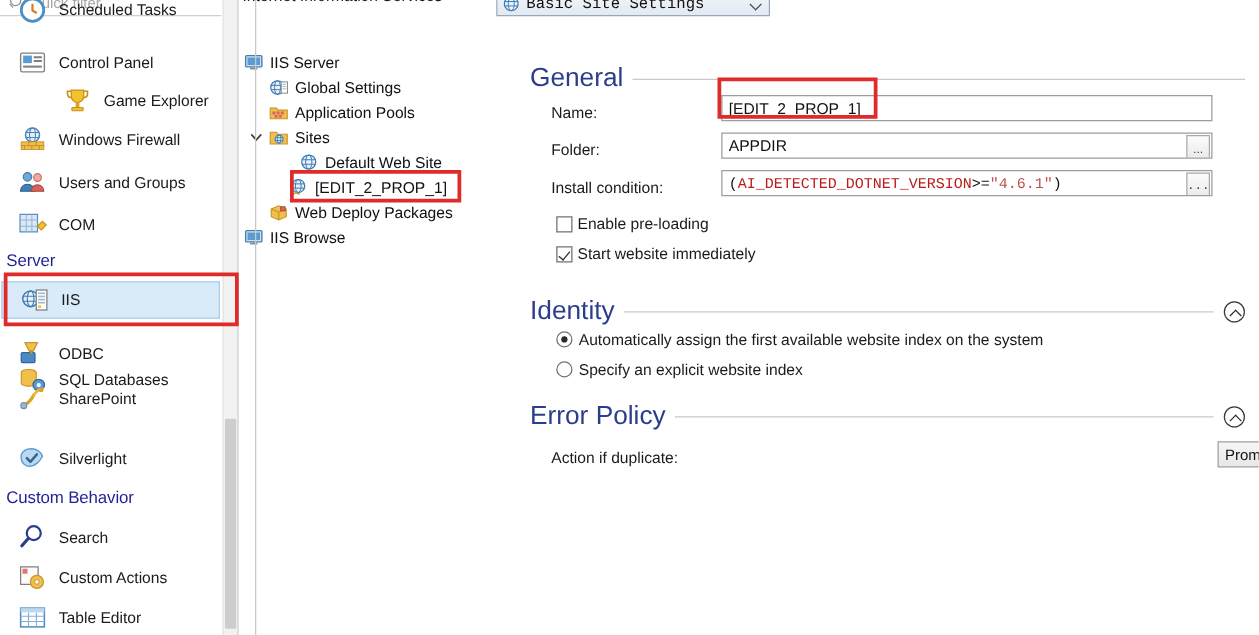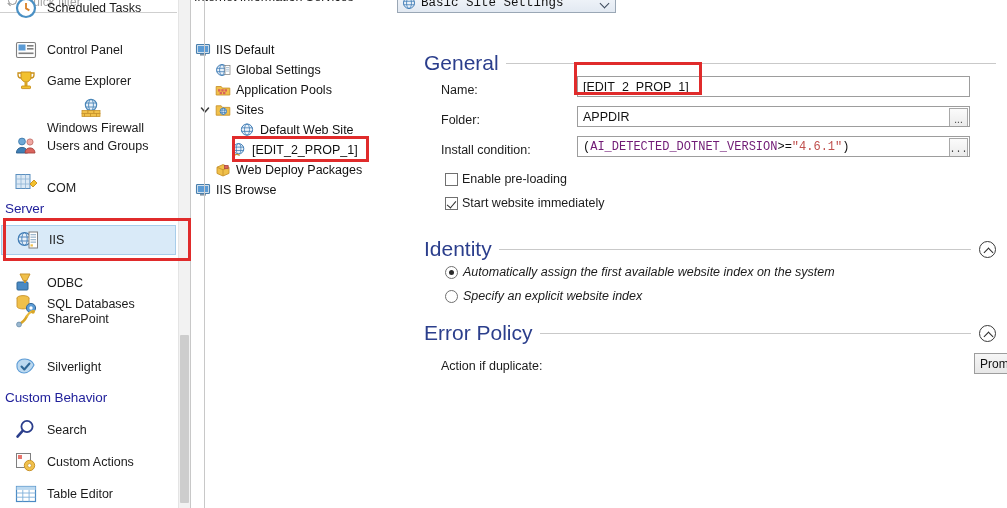--- a/index.html
+++ b/index.html
@@ -160,21 +160,21 @@
   }
   .f-input {
     position: absolute; height: 21px;
     border: 1px solid #9d9d9d; background: #ffffff;
     display: flex; align-items: center;
     padding-left: 5px;
     font-size: 12.5px; color: #111;
     white-space: nowrap; overflow: hidden;
   }
   .f-input.mono { font-family: "Liberation Mono", monospace; font-size: 12px; }
-  .f-input .ident { color: #701a75; }
+  .f-input .ident { color: #b91c1c; }
   .f-input .strv { color: #c0504d; }
   .f-input .plain { color: #111; }
   .browse-btn {
     position: absolute; top: 1px; right: 1px;
     width: 19px; height: 19px;
     background: linear-gradient(to bottom, #fbfbfb, #ebebeb);
     border: 1px solid #a8a8a8;
     font-size: 10px; color: #444;
     display: flex; align-items: flex-end; justify-content: center;
     line-height: 9px; padding-bottom: 2px;
@@ -186,21 +186,21 @@
     margin-right: 4px; flex: none; position: relative;
   }
   .cbx.checked::after {
     content: ""; position: absolute; left: 3px; top: 1px;
     width: 4px; height: 8px;
     border-right: 1.6px solid #2b2b2b; border-bottom: 1.6px solid #2b2b2b;
     transform: rotate(40deg);
   }
   .cb-row .cb-lbl { font-size: 12.5px; color: #1b1b1b; }
 
-  .rd-row { position: absolute; display: flex; align-items: center; white-space: nowrap; font-style: italic; }
+  .rd-row { position: absolute; display: flex; white-space: nowrap; }
   .rdo {
     width: 13px; height: 13px; border: 1px solid #707070; background: #fff;
     border-radius: 50%; margin-right: 5px; flex: none; position: relative;
   }
   .rdo.checked::after {
     content: ""; position: absolute; left: 3px; top: 3px;
     width: 5px; height: 5px; border-radius: 50%; background: #2b2b2b;
   }
   .rd-row .rd-lbl { font-size: 12.5px; color: #1b1b1b; }
 
@@ -246,30 +246,30 @@
         <div class="side-item" style="top: 35px; text-align: center;">
           <span class="s-ico"><svg width="24" height="24" viewBox="0 0 24 24">
               <rect x="2.5" y="4.5" width="19" height="15" rx="1.4" fill="#fdfdfd" stroke="#7f7f7f" stroke-width="1.1"></rect>
               <rect x="4.5" y="6.5" width="7" height="6" fill="#5b9bd5"></rect>
               <rect x="13" y="7" width="6.5" height="1.6" fill="#7f7f7f"></rect>
               <rect x="13" y="10" width="6.5" height="1.6" fill="#7f7f7f"></rect>
               <rect x="4.5" y="14.5" width="15" height="1.6" fill="#7f7f7f"></rect>
             </svg></span>
           <span class="s-lbl">Control Panel</span>
         </div>
-        <div class="side-item" style="top: 66px;">
+        <div class="side-item" style="top: 66px; margin-left: 36px;">
           <span class="s-ico"><svg width="24" height="24" viewBox="0 0 24 24">
               <path d="M7 3h10v5a5 5 0 0 1-10 0z" fill="#f2c12e" stroke="#c9901a" stroke-width="1"></path>
               <path d="M7 4H4v2c0 2 1.5 3 3 3M17 4h3v2c0 2-1.5 3-3 3" fill="none" stroke="#c9901a" stroke-width="1.3"></path>
               <rect x="10.5" y="13" width="3" height="4" fill="#d9a526"></rect>
               <rect x="7.5" y="17" width="9" height="2.6" rx="0.6" fill="#f2c12e" stroke="#c9901a" stroke-width="0.9"></rect>
             </svg></span>
           <span class="s-lbl">Game Explorer</span>
         </div>
-        <div class="side-item" style="top: 97px; flex-direction: column;">
+        <div class="side-item" style="top: 97px;">
           <span class="s-ico"><svg width="24" height="24" viewBox="0 0 24 24">
               <circle cx="12" cy="8" r="5.6" fill="#e7f1fa" stroke="#4a86b8" stroke-width="1.2"></circle>
               <ellipse cx="12" cy="8" rx="2.4" ry="5.6" fill="none" stroke="#4a86b8" stroke-width="0.9"></ellipse>
               <path d="M6.5 6h11M6.5 10h11" stroke="#4a86b8" stroke-width="0.9"></path>
               <g fill="#f0c04a" stroke="#c8932c" stroke-width="0.8">
                 <rect x="3" y="13.5" width="6" height="3"></rect>
                 <rect x="9" y="13.5" width="6" height="3"></rect>
                 <rect x="15" y="13.5" width="6" height="3"></rect>
                 <rect x="5.5" y="16.5" width="6" height="3"></rect>
                 <rect x="11.5" y="16.5" width="6" height="3"></rect>
@@ -281,21 +281,21 @@
         </div>
         <div class="side-item" style="top: 131px;">
           <span class="s-ico"><svg width="24" height="24" viewBox="0 0 24 24">
               <circle cx="8" cy="7.5" r="3.4" fill="#6fa8d6" stroke="#3d7aad" stroke-width="0.9"></circle>
               <path d="M2.4 19c0-3.6 2.5-5.6 5.6-5.6s5.6 2 5.6 5.6z" fill="#3f7fb5" stroke="#2e5f8c" stroke-width="0.9"></path>
               <circle cx="16" cy="8" r="3.1" fill="#efa8a2" stroke="#c4726c" stroke-width="0.9"></circle>
               <path d="M11 19c0-3.2 2.2-5.1 5-5.1s5 1.9 5 5.1z" fill="#d9635c" stroke="#a8433d" stroke-width="0.9"></path>
             </svg></span>
           <span class="s-lbl">Users and Groups</span>
         </div>
-        <div class="side-item" style="top: 165px; align-items: flex-end;">
+        <div class="side-item" style="top: 165px;">
           <span class="s-ico"><svg width="24" height="24" viewBox="0 0 24 24">
               <rect x="2" y="3.5" width="14" height="14" fill="#dce9f5" stroke="#5b8fbf" stroke-width="1"></rect>
               <path d="M2 8h14M2 13h14M7 3.5v14M11.5 3.5v14" stroke="#8fb4d4" stroke-width="0.8"></path>
               <path d="M16 13l4-4 3 3-4 4z" fill="#f2c12e" stroke="#c9901a" stroke-width="0.9"></path>
             </svg></span>
           <span class="s-lbl">COM</span>
         </div>
         <div class="side-item selected" style="top: 225px;">
           <span class="s-ico"><svg width="24" height="24" viewBox="0 0 24 24">
               <circle cx="8.5" cy="11" r="6.3" fill="#e9f1f9" stroke="#3f7cb5" stroke-width="1.2"></circle>
@@ -381,21 +381,21 @@
 
   <div id="tree-panel">
     <div id="tree-title">Internet Information Services</div>
     <div id="tree-body">
         <div class="tree-row" style="top: 0px; position: absolute; left: 4px;">
           <span class="t-ico"><svg width="16" height="16" viewBox="0 0 16 16">
               <rect x="1.5" y="2.5" width="13" height="9" rx="0.8" fill="#cfe0ef" stroke="#4a7fab" stroke-width="1.1"></rect>
               <rect x="3" y="4" width="10" height="6" fill="#5b9bd5"></rect>
               <rect x="5" y="12" width="6" height="1.6" fill="#7f93a6"></rect>
             </svg></span>
-          <span class="t-lbl">IIS Default</span>
+          <span class="t-lbl">IIS Server</span>
         </div>
         <div class="tree-row" style="top: 20px; position: absolute; left: 24px;">
           <span class="t-ico"><svg width="16" height="16" viewBox="0 0 16 16">
               <circle cx="7" cy="8" r="5.4" fill="#eaf2fa" stroke="#3f7cb5" stroke-width="1"></circle>
               <ellipse cx="7" cy="8" rx="2.4" ry="5.4" fill="none" stroke="#3f7cb5" stroke-width="0.8"></ellipse>
               <path d="M1.7 6.3h10.6M1.7 9.7h10.6" stroke="#3f7cb5" stroke-width="0.8"></path>
               <rect x="10" y="3.5" width="5" height="9" fill="#fff" stroke="#8a8a8a" stroke-width="0.8"></rect>
               <g fill="#a8c0d4">
                 <rect x="11" y="5" width="3" height="0.9"></rect>
                 <rect x="11" y="6.8" width="3" height="0.9"></rect>

